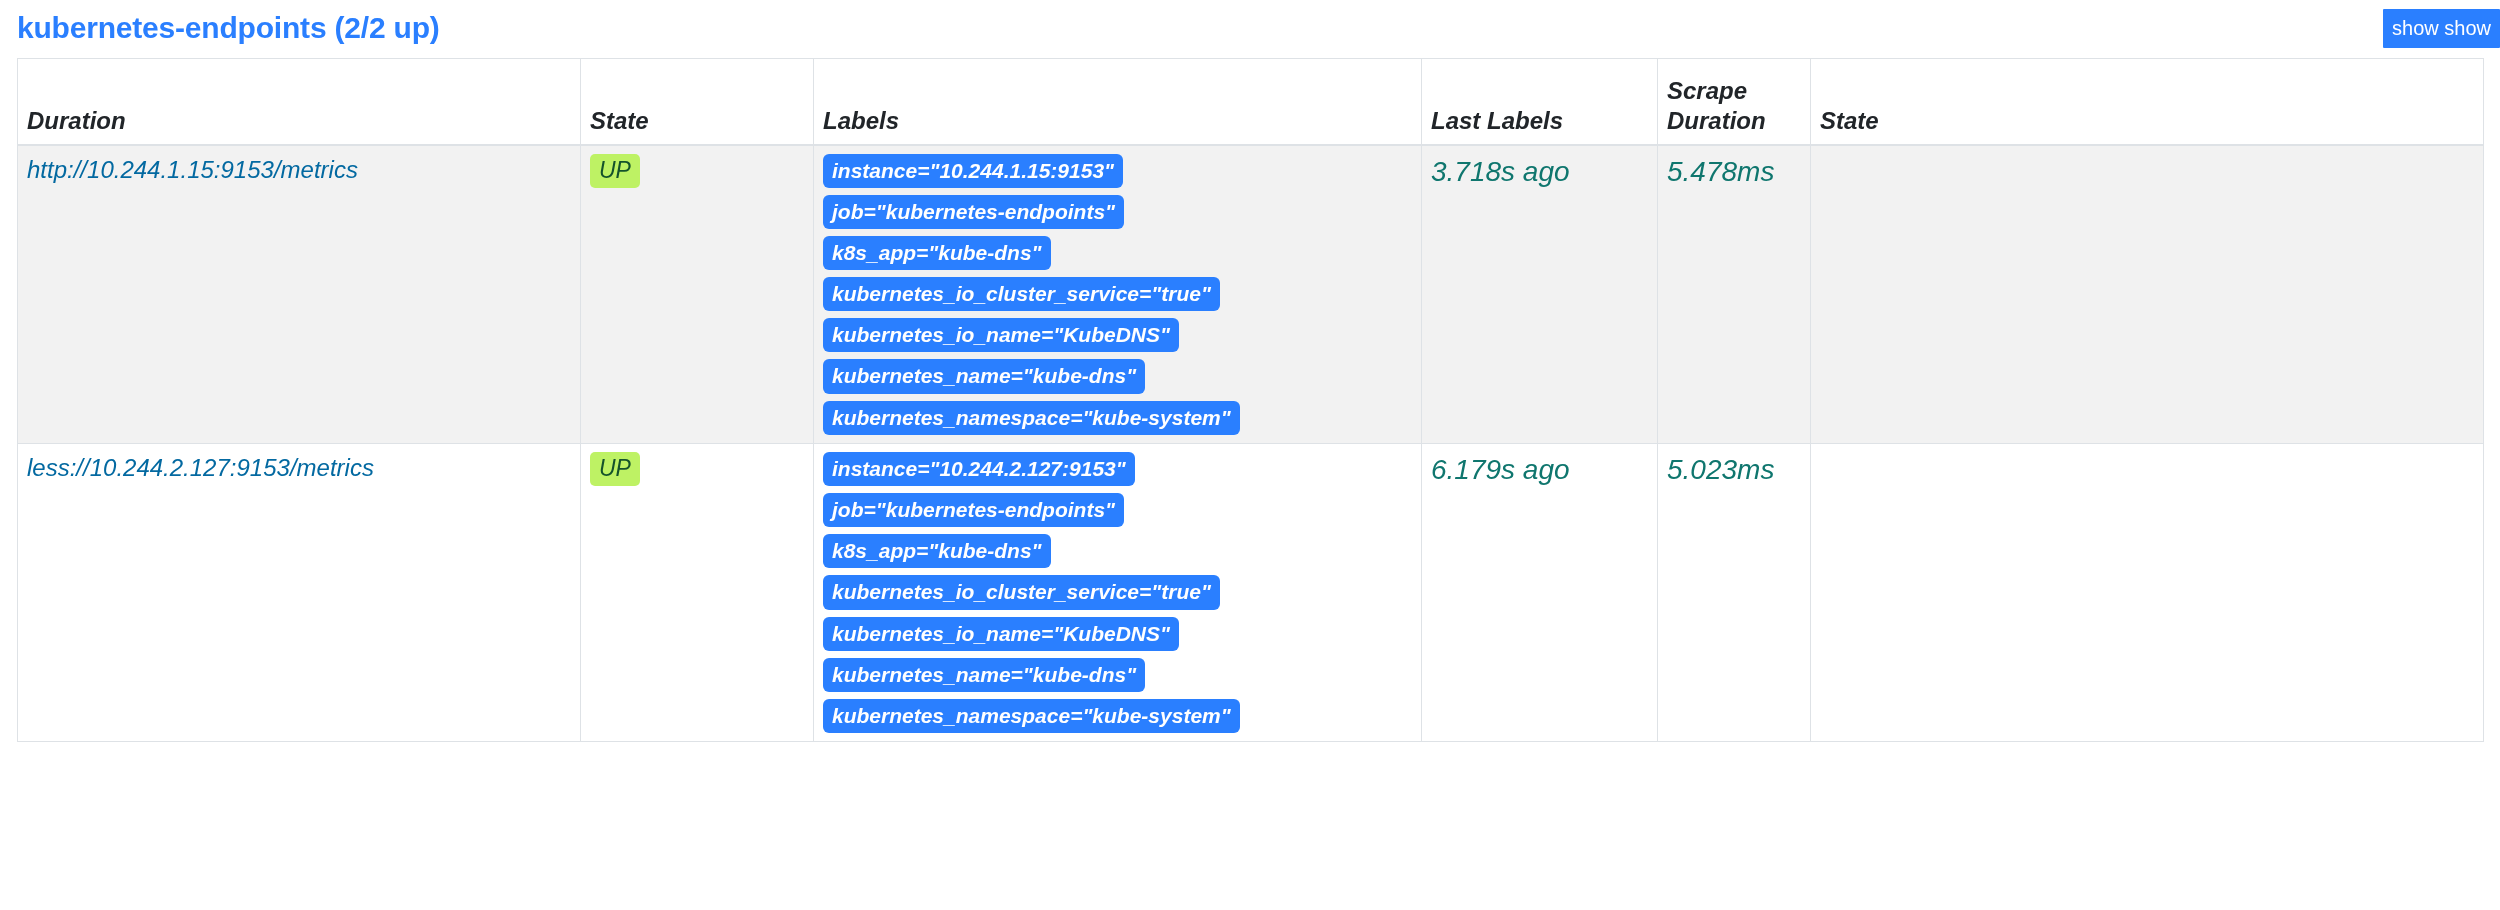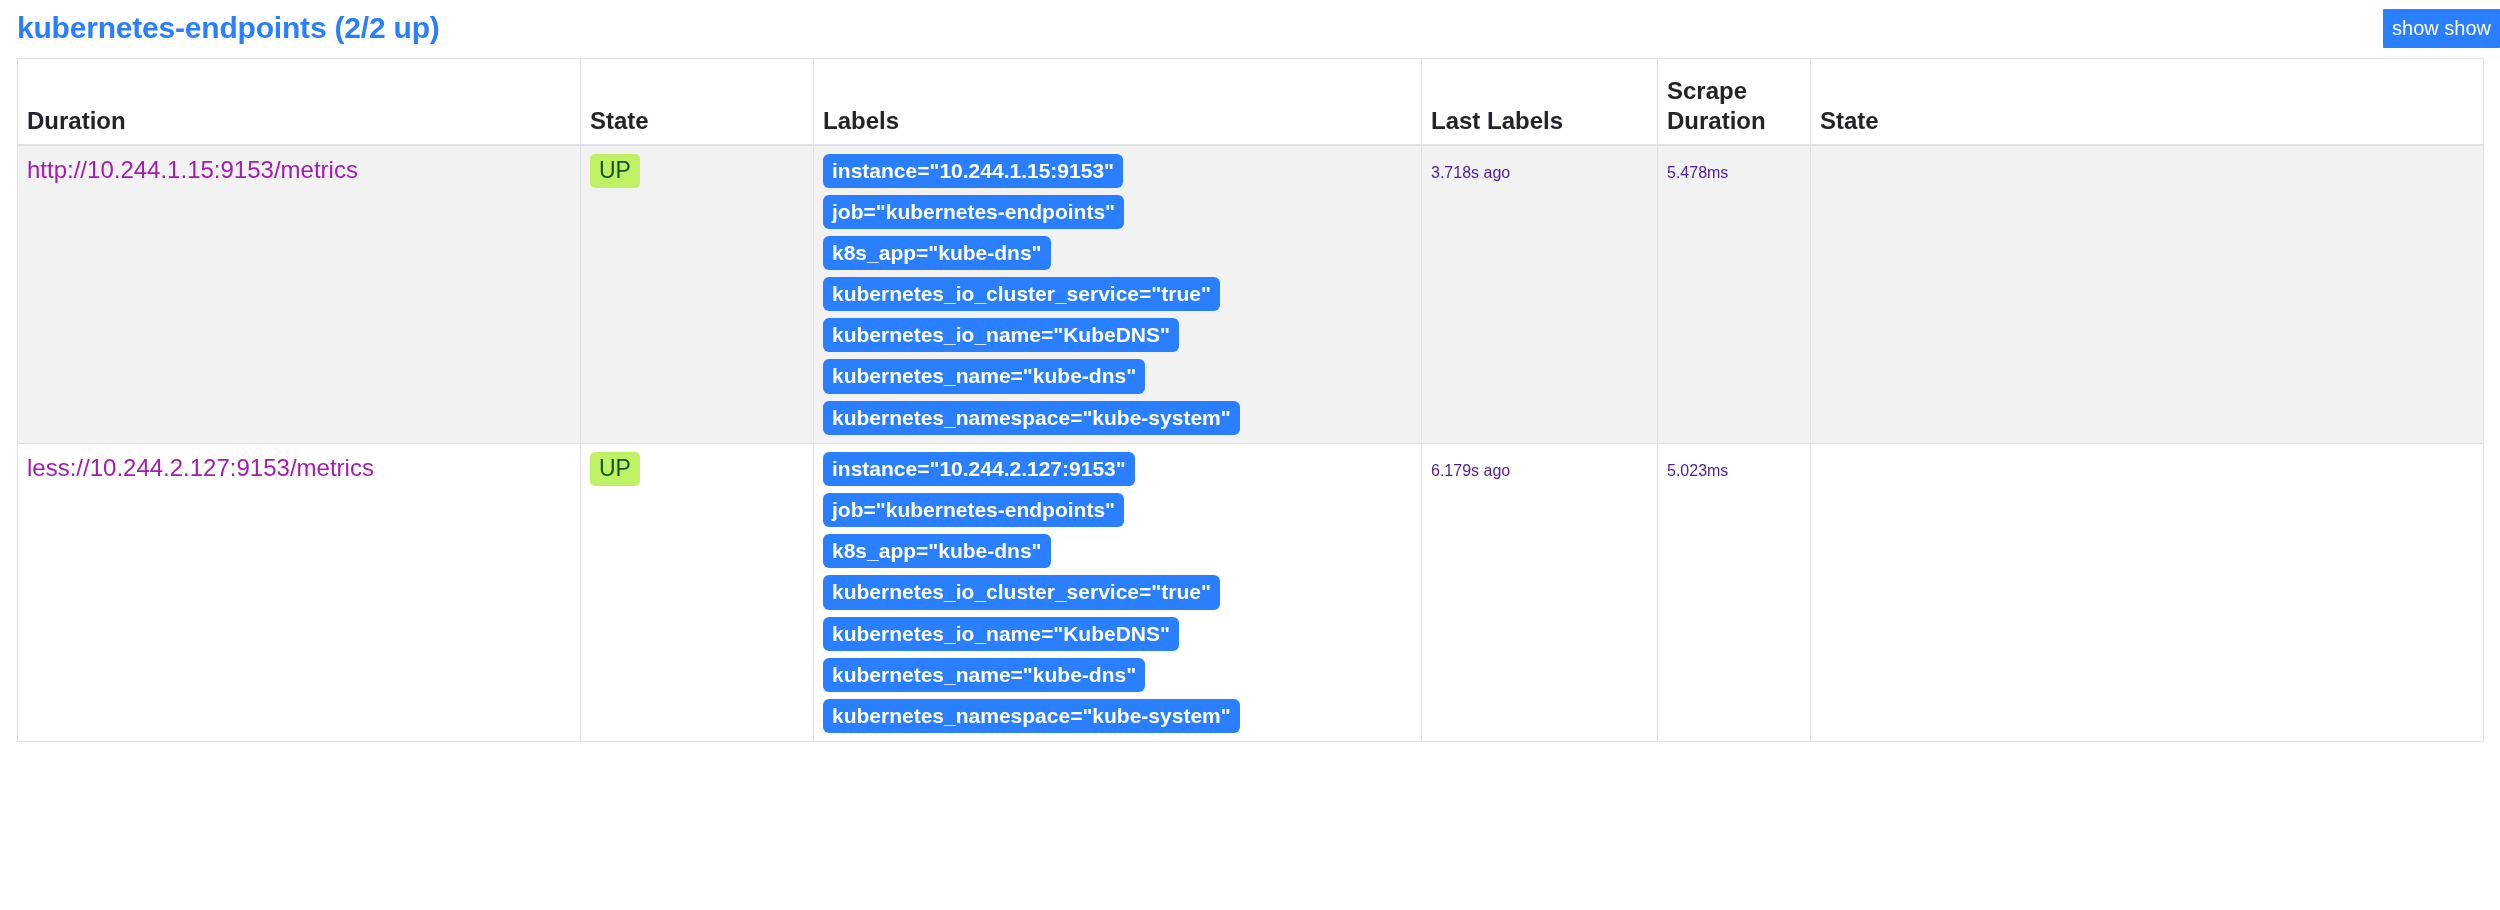--- a/index.html
+++ b/index.html
@@ -60,20 +60,21 @@
   }
   table.targets th,
   table.targets td {
     border-left: 1px solid #dee2e6;
     border-right: 1px solid #dee2e6;
     border-bottom: 1px solid #dee2e6;
     padding: 8px 9px;
     text-align: left;
     vertical-align: bottom;
     font-size: 24px;
+    font-style: italic;
   }
   table.targets thead th {
     font-weight: bold;
     color: #212529;
     border-bottom: 2px solid #dee2e6;
     background: #ffffff;
     height: 86px;
     box-sizing: border-box;
     line-height: 1.25;
   }
@@ -91,21 +92,21 @@
   
   .col-endpoint  { width: 563px; }
   .col-state     { width: 233px; }
   .col-labels    { width: 608px; }
   .col-lastscrape{ width: 236px; }
   .col-duration  { width: 153px; }
   .col-error     { width: 673px; }
 
   
   .endpoint-link {
-    color: #a21caf;
+    color: #0369a1;
     text-decoration: none;
     font-size: 24px;
     word-break: break-all;
   }
 
   .state-badge {
     display: inline-block;
     background: #bef264;
     color: #14532b;
     font-size: 23px;
@@ -125,21 +126,21 @@
     background: #2a7fff;
     color: #ffffff;
     font-weight: bold;
     font-size: 21px;
     line-height: 1.2;
     padding: 4px 9px 5px 9px;
     border-radius: 6px;
     white-space: nowrap;
   }
 
-  .scrape-text { font-size: 16px; color: #4c1d95; white-space: nowrap; }
+  .scrape-text { font-size: 28px; color: #0f766e; white-space: nowrap; }
   .error-text  { font-size: 24px; color: #212529; }
 </style>
 </head>
 <body>
 
 <div class="job-header">
   <span class="job-title">kubernetes-endpoints (2/2 up)</span>
   <button class="show-less-btn">show show</button>
 </div>
 

